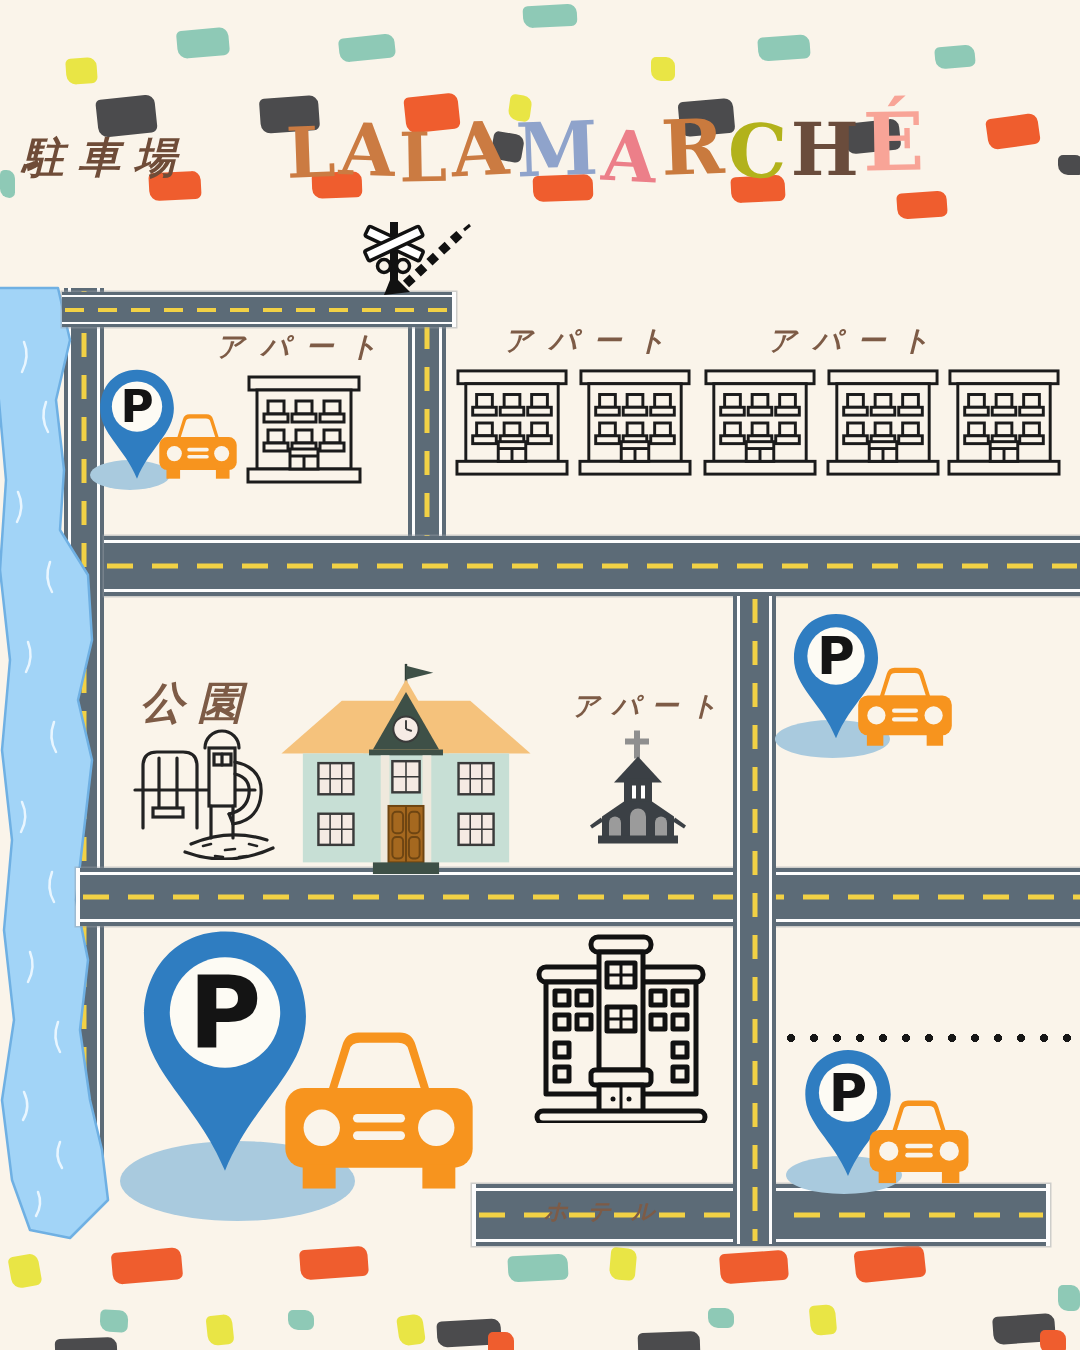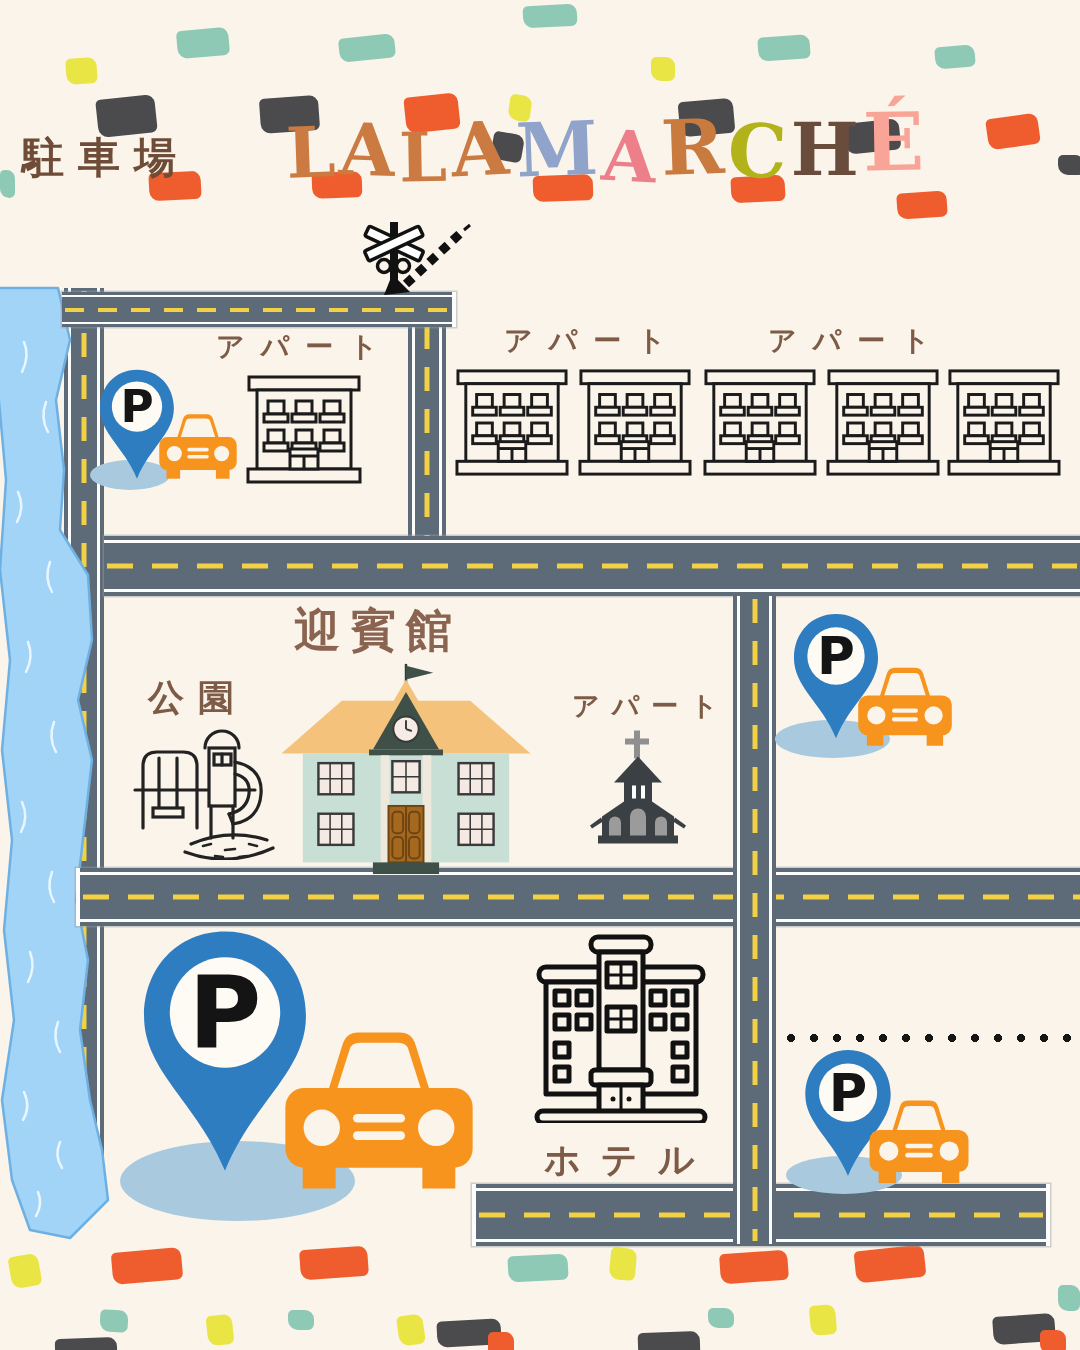--- a/index.html
+++ b/index.html
@@ -21,30 +21,30 @@
   .dash{position:absolute;}
   .road-h .dash{left:3px;right:3px;top:50%;height:5px;transform:translateY(-50%);
     background:repeating-linear-gradient(90deg,#f2d145 0 26px,transparent 26px 45px);}
   .road-v .dash{top:3px;bottom:3px;left:50%;width:5px;transform:translateX(-50%);
     background:repeating-linear-gradient(180deg,#f2d145 0 24px,transparent 24px 42px);}
   .road-thin .dash{height:4px;background:repeating-linear-gradient(90deg,#f2d145 0 19px,transparent 19px 33px);}
   .cap-l{border-left:4px solid #fdfdfd;}
   .cap-r{border-right:4px solid #fdfdfd;}
 
   
-  .lbl{position:absolute;color:#7d5b46;font-weight:700;z-index:8;white-space:nowrap;}
+  .lbl{position:absolute;color:#7d5b46;font-weight:700;z-index:8;white-space:nowrap;font-style:italic;}
   .lbl-parking-area{left:22px;top:130px;font-size:42px;letter-spacing:14px;color:#6f4c38;}
   .brand{position:absolute;left:286px;top:108px;width:580px;display:flex;align-items:flex-end;
          font-family:"DejaVu Serif",serif;font-weight:700;z-index:8;}
   .brand span{display:inline-block;margin-right:4px;line-height:.95;}
   .lbl-apt{font-size:28px;letter-spacing:16px;}
   .lbl-guesthouse{left:294px;top:600px;font-size:46px;letter-spacing:10px;color:#8a6450;}
-  .lbl-park{left:148px;top:674px;font-size:36px;letter-spacing:14px;}
+  .lbl-park{left:140px;top:674px;font-size:44px;letter-spacing:14px;}
   .lbl-chapel{left:572px;top:688px;font-size:27px;letter-spacing:12px;}
-  .lbl-hotel{left:544px;top:1136px;font-size:36px;letter-spacing:20px;}
+  .lbl-hotel{left:544px;top:1196px;font-size:23px;letter-spacing:20px;}
 
   .piece{position:absolute;}
   .z2{z-index:2}.z3{z-index:3}.z4{z-index:4}.z5{z-index:5}.z6{z-index:6}.z7{z-index:7}.z8{z-index:8}
 
   .spot{position:absolute;z-index:9;}
   .spot .shadow{position:absolute;background:#a9cade;border-radius:50%;}
   .spot svg{position:absolute;}
   .pin-p{font-family:"DejaVu Sans",sans-serif;font-weight:800;fill:#141414;}
 
   .dots{position:absolute;left:786px;top:1033px;width:290px;height:10px;z-index:8;
@@ -411,18 +411,17 @@
       <span style="color: rgb(143, 163, 203); font-size: 74px; transform: rotate(-2deg) translateY(0px);">M</span>
       <span style="color: rgb(236, 127, 137); font-size: 70px; transform: rotate(3deg) translateY(6px);">A</span>
       <span style="color: rgb(201, 122, 62); font-size: 76px; transform: rotate(-2deg) translateY(0px);">R</span>
       <span style="color: rgb(178, 178, 27); font-size: 74px; transform: rotate(2deg) translateY(2px);">C</span>
       <span style="color: rgb(106, 76, 60); font-size: 72px; transform: rotate(0deg) translateY(0px);">H</span>
       <span style="color: rgb(248, 164, 151); font-size: 80px; transform: rotate(-1deg) translateY(-4px);">É</span>
     </div>
   <div class="lbl lbl-apt" style="left:216px;top:328px;">アパート</div>
   <div class="lbl lbl-apt" style="left:504px;top:322px;">アパート</div>
   <div class="lbl lbl-apt" style="left:768px;top:322px;">アパート</div>
-  <div class="lbl lbl-guesthouse">迎賓館</div>
   <div class="lbl lbl-park">公園</div>
   <div class="lbl lbl-chapel">アパート</div>
   <div class="lbl lbl-hotel">ホテル</div>
 
 </div>
 
 </body></html>

